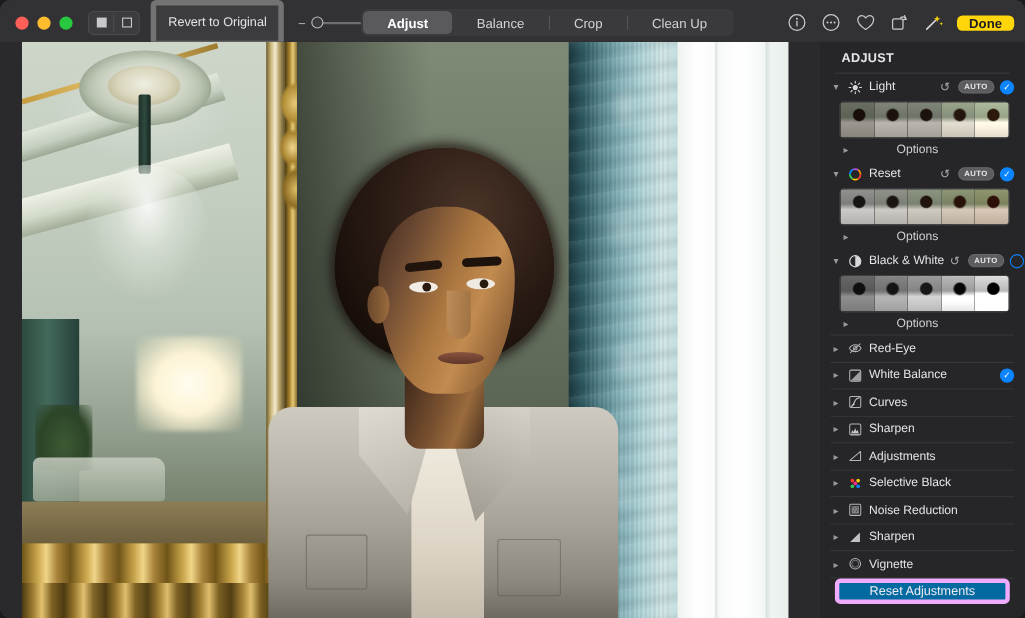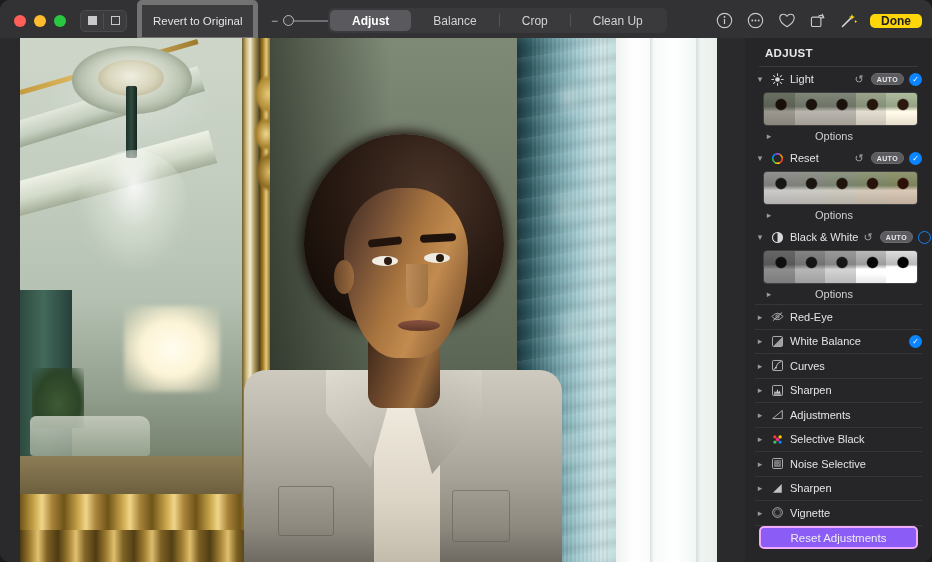--- a/index.html
+++ b/index.html
@@ -390,22 +390,22 @@
     height: 23.5px;
     padding: 0 10px;
     gap: 5px;
     position: relative;
   }
   .rowdiv { height: 1px; background: #363639; margin: 0 10px; }
 
   .reset-wrap { position: absolute; left: 0; bottom: 0; width: 187px; padding: 0 14px 13px; }
   .reset-btn {
     width: 100%; height: 23px;
-    background: #8b5cf6;
-    border: 2px solid #f0abfc;
+    background: #0369a1;
+    border: 4px solid #f0abfc;
     border-radius: 5px;
     color: #ededef; font-size: 11.5px;
     display: flex; align-items: center; justify-content: center;
   }
 
   svg { display: block; }
 </style>
 </head>
 <body>
 
@@ -766,21 +766,21 @@
             <g fill="#3a3a3c">
               <rect x="4" y="4" width="1" height="1"></rect>
               <rect x="6" y="5" width="1" height="1"></rect>
               <rect x="8.4" y="4.4" width="1" height="1"></rect>
               <rect x="5" y="7.4" width="1" height="1"></rect>
               <rect x="7.6" y="8" width="1" height="1"></rect>
               <rect x="9" y="6.6" width="1" height="1"></rect>
             </g>
           </svg>
       </span>
-      <span class="adj-label">Noise Selective</span>
+      <span class="adj-label">Noise Reduction</span>
     </div>
     <div class="rowdiv"></div>
 
     <div class="adj-row">
       <span class="chev">▸</span>
       <span class="adj-icon">
         <svg width="13" height="13" viewBox="0 0 14 14">
             <path d="M2 11.6h9.6V2.2z" fill="#c2c2c6"></path>
           </svg>
       </span>

